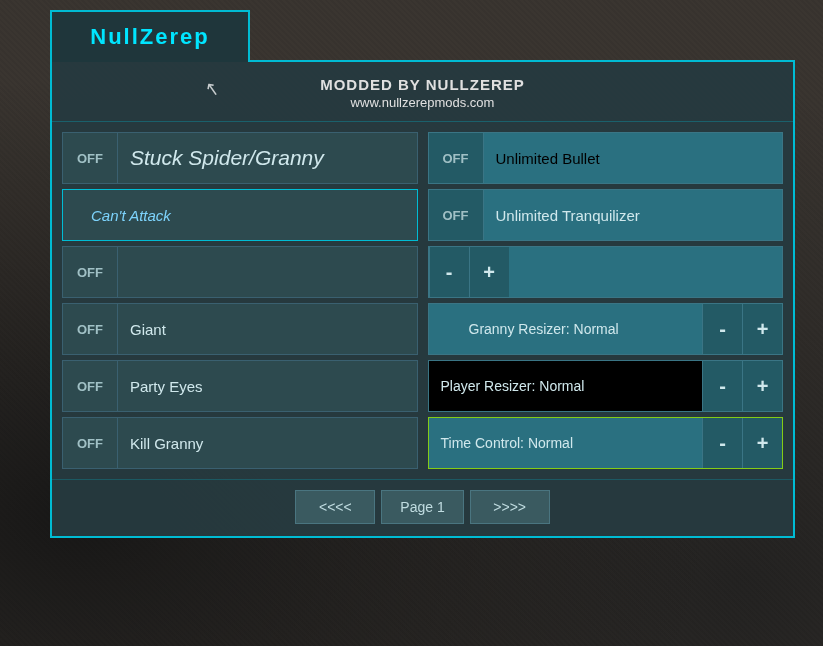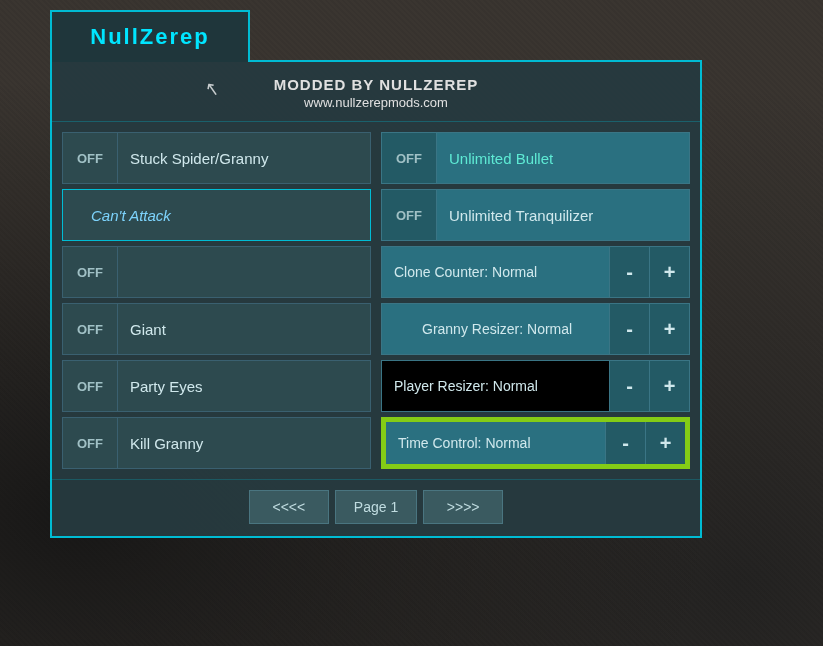--- a/index.html
+++ b/index.html
@@ -29,21 +29,21 @@
           transparent 2px,
           rgba(0,0,0,0.05) 2px,
           rgba(0,0,0,0.05) 4px
         );
       pointer-events: none;
     }
   </style>
 </head>
 <body>
 
-<div style="position: absolute; top: 10px; left: 50px; width: 652px;">
+<div style="position: absolute; top: 10px; left: 50px; width: 745px;">
 
   <div style="
     position: absolute;
     top: 0;
     left: 0;
     width: 200px;
     height: 52px;
     border: 2px solid #00bcd4;
     border-bottom: none;
     background: rgba(30,55,60,0.95);
@@ -104,21 +104,21 @@
     </div>
 
     <div style="display: flex; padding: 10px; gap: 10px;">
 
       <div style="flex: 1; display: flex; flex-direction: column; gap: 5px;">
 
         <div style="display:flex; align-items:center; height:52px; background:#2d4a4f; border:1px solid #3a6070; cursor:pointer;">
           <div style="width:55px; height:100%; display:flex; align-items:center; justify-content:center; font-weight:bold; font-size:13px; color:#a0c0c5; border-right:1px solid #3a6070; background:#2d4a4f;">
             <span>OFF</span>
           </div>
-          <span style="padding:0 12px; color:#d0e8ec; font-size:15px;">Stuck Spider/Granny</span>
+          <span style="padding:0 12px; color:#d0e8ec; font-size:21px;font-style:italic;">Stuck Spider/Granny</span>
         </div>
 
         <div style="display:flex; align-items:center; height:52px; background:#2d4a4f; border:1px solid #00bcd4; cursor:pointer;">
           <span style="padding:0 28px; color:#7dd3fc; font-size:15px;font-style:italic;">Can't Attack</span>
         </div>
 
         <div style="display:flex; align-items:center; height:52px; background:#2d4a4f; border:1px solid #3a6070; cursor:pointer;">
           <div style="width:55px; height:100%; display:flex; align-items:center; justify-content:center; font-weight:bold; font-size:13px; color:#a0c0c5; border-right:1px solid #3a6070; background:#2d4a4f;">
             <span>OFF</span>
           </div>
@@ -146,49 +146,48 @@
         </div>
 
       </div>
 
       <div style="flex: 1; display: flex; flex-direction: column; gap: 5px;">
 
         <div style="display:flex; align-items:center; height:52px; background:#2a7080; border:1px solid #3a7585; cursor:pointer;">
           <div style="width:55px; height:100%; display:flex; align-items:center; justify-content:center; font-weight:bold; font-size:13px; color:#a0c0c5; border-right:1px solid #3a7585; background:#235a65;">
             <span>OFF</span>
           </div>
-          <span style="padding:0 12px; color:#5eead4; font-size:15px;">Unlimited Bullet</span>
+          <span style="padding:0 12px; color:#000000; font-size:15px;">Unlimited Bullet</span>
         </div>
 
         <div style="display:flex; align-items:center; height:52px; background:#2a7080; border:1px solid #3a7585; cursor:pointer;">
           <div style="width:55px; height:100%; display:flex; align-items:center; justify-content:center; font-weight:bold; font-size:13px; color:#a0c0c5; border-right:1px solid #3a7585; background:#235a65;">
             <span>OFF</span>
           </div>
           <span style="padding:0 12px; color:#d0e8ec; font-size:15px;">Unlimited Tranquilizer</span>
         </div>
 
         <div style="display:flex; align-items:center; height:52px; background:#2a7080; border:1px solid #3a7585;">
-          <span style="flex:1; padding:0 12px; color:#d0e8ec; font-size:14px;">Clone Counter: Normal</span>
           <div style="width:40px; height:100%; display:flex; align-items:center; justify-content:center; color:#d0e8ec; font-size:20px; font-weight:bold; cursor:pointer; background:#235a65; border-left:1px solid #3a7585;">-</div>
           <div style="width:40px; height:100%; display:flex; align-items:center; justify-content:center; color:#d0e8ec; font-size:20px; font-weight:bold; cursor:pointer; background:#235a65; border-left:1px solid #3a7585;">+</div>
         </div>
 
         <div style="display:flex; align-items:center; height:52px; background:#2a7080; border:1px solid #3a7585;padding-left:28px;">
           <span style="flex:1; padding:0 12px; color:#d0e8ec; font-size:14px;">Granny Resizer: Normal</span>
           <div style="width:40px; height:100%; display:flex; align-items:center; justify-content:center; color:#d0e8ec; font-size:20px; font-weight:bold; cursor:pointer; background:#235a65; border-left:1px solid #3a7585;">-</div>
           <div style="width:40px; height:100%; display:flex; align-items:center; justify-content:center; color:#d0e8ec; font-size:20px; font-weight:bold; cursor:pointer; background:#235a65; border-left:1px solid #3a7585;">+</div>
         </div>
 
         <div style="display:flex; align-items:center; height:52px; background:#000000; border:1px solid #3a7585;">
           <span style="flex:1; padding:0 12px; color:#d0e8ec; font-size:14px;">Player Resizer: Normal</span>
           <div style="width:40px; height:100%; display:flex; align-items:center; justify-content:center; color:#d0e8ec; font-size:20px; font-weight:bold; cursor:pointer; background:#235a65; border-left:1px solid #3a7585;">-</div>
           <div style="width:40px; height:100%; display:flex; align-items:center; justify-content:center; color:#d0e8ec; font-size:20px; font-weight:bold; cursor:pointer; background:#235a65; border-left:1px solid #3a7585;">+</div>
         </div>
 
-        <div style="display:flex; align-items:center; height:52px; background:#2a7080; border:5px solid #84cc16;">
+        <div style="display:flex; align-items:center; height:52px; background:#2a7080; border:1px solid #84cc16;">
           <span style="flex:1; padding:0 12px; color:#d0e8ec; font-size:14px;">Time Control: Normal</span>
           <div style="width:40px; height:100%; display:flex; align-items:center; justify-content:center; color:#d0e8ec; font-size:20px; font-weight:bold; cursor:pointer; background:#235a65; border-left:1px solid #3a7585;">-</div>
           <div style="width:40px; height:100%; display:flex; align-items:center; justify-content:center; color:#d0e8ec; font-size:20px; font-weight:bold; cursor:pointer; background:#235a65; border-left:1px solid #3a7585;">+</div>
         </div>
 
       </div>
     </div>
 
     <div style="
       display: flex;

